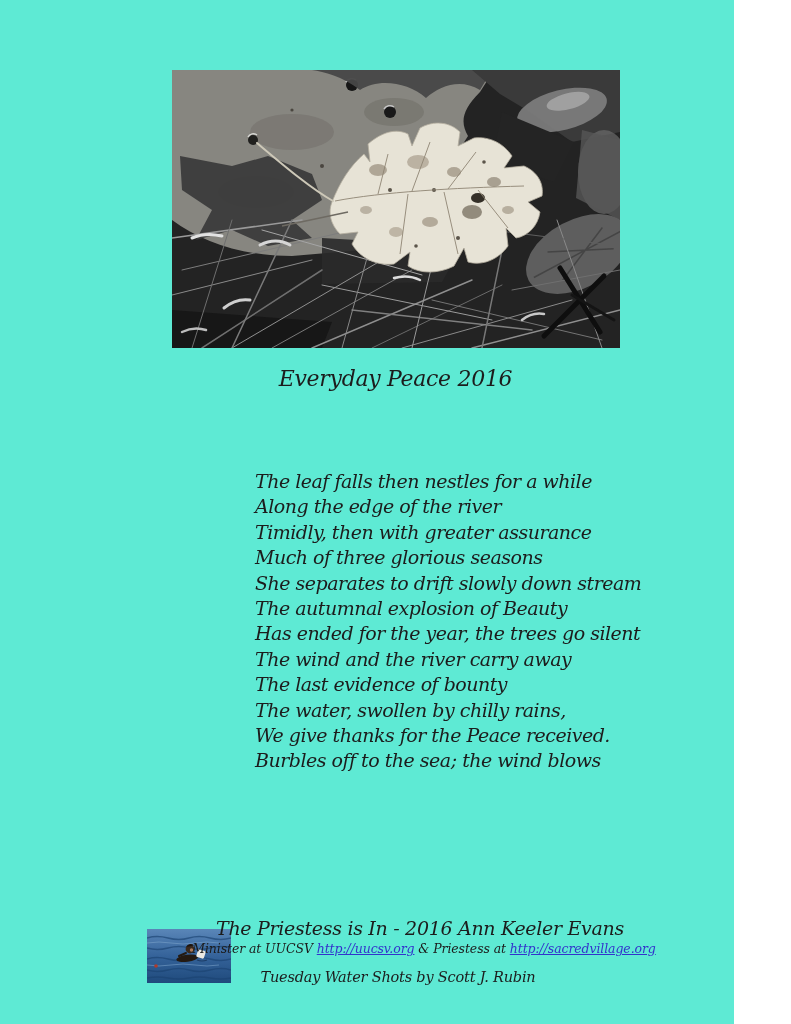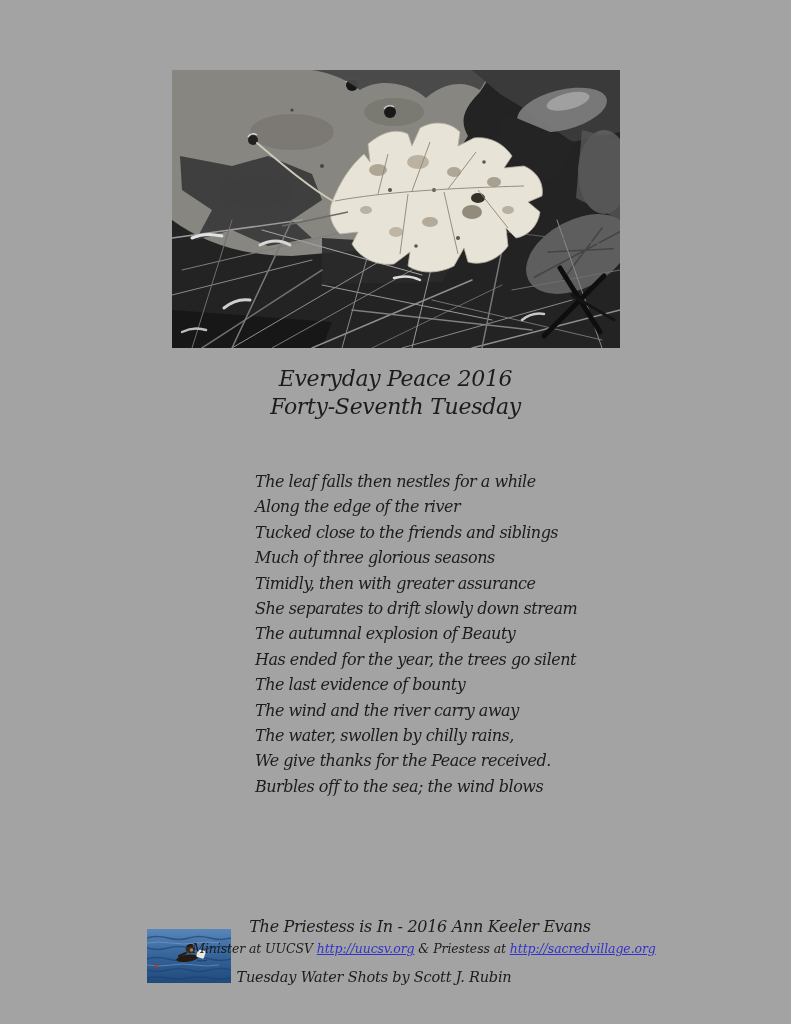--- a/index.html
+++ b/index.html
@@ -1,44 +1,44 @@
 <!DOCTYPE html>
 <html style="--link-color: #3333cc;"><head>
 <meta charset="utf-8">
 <style>
   html,body{margin:0;padding:0;background:#ffffff;}
   .page{
-    position:relative;width:791px;height:1024px;background:#a3a3a3;
+    position:relative;width:734px;height:1024px;background:#5eead4;
     font-family:"DejaVu Serif", serif;color:#1c1c1c;overflow:hidden;
   }
   figure{margin:0;padding:0;}
   .main-photo{position:absolute;left:172px;top:70px;width:448px;height:278px;}
   .main-photo svg{display:block;width:100%;height:100%;}
   .title-block{
     position:absolute;left:0;top:365px;width:791px;text-align:center;
     font-style:italic;font-size:22px;line-height:28px;letter-spacing:-0.3px;
   }
   .poem{
     position:absolute;left:255px;top:469px;
-    font-style:italic;font-size:16px;line-height:25.4px;letter-spacing:-0.5px;
+    font-style:italic;font-size:19px;line-height:25.4px;letter-spacing:-0.5px;
   }
   .footer-photo{position:absolute;left:147px;top:929px;width:84px;height:54px;}
   .footer-photo svg{display:block;width:100%;height:100%;}
   .footer-byline{
     position:absolute;left:50px;top:917px;width:740px;text-align:center;
-    font-style:italic;font-size:16px;letter-spacing:-0.3px;
+    font-style:italic;font-size:19px;letter-spacing:-0.3px;
   }
   .footer-links{
     position:absolute;left:54px;top:941px;width:740px;text-align:center;
     font-style:italic;font-size:12.5px;letter-spacing:-0.1px;
   }
   .footer-links a{color:var(--link-color,#3333cc);cursor:pointer;}
   .footer-credit{
     position:absolute;left:0;top:969px;width:748px;text-align:center;
-    font-style:italic;font-size:14.5px;letter-spacing:-0.2px;
+    font-style:italic;font-size:14.5px;letter-spacing:-0.2px;padding-left:24px;
   }
 </style>
 </head>
 <body>
 
 <div class="page">
 
   <figure class="main-photo">
     <svg viewBox="0 0 448 278" preserveAspectRatio="none">
 
@@ -165,34 +165,32 @@
       </g>
 
       <path d="M161,131 C138,118 110,94 85,73" stroke="#cdc8b8" stroke-width="2" fill="none" stroke-linecap="round"></path>
 
       <path d="M110,156 L176,142" stroke="#6e6a62" stroke-width="1.5" fill="none"></path>
     </svg>
   </figure>
 
   <header class="title-block">
     <div>Everyday Peace 2016</div>
-    <div>Forty-Seventh Tuesday</div>
   </header>
 
   <main class="poem">
     <div class="poem-line">The leaf falls then nestles for a while</div>
     <div class="poem-line">Along the edge of the river</div>
-    <div class="poem-line">Tucked close to the friends and siblings</div>
+    <div class="poem-line">Timidly, then with greater assurance</div>
     <div class="poem-line">Much of three glorious seasons</div>
-    <div class="poem-line">Timidly, then with greater assurance</div>
     <div class="poem-line">She separates to drift slowly down stream</div>
     <div class="poem-line">The autumnal explosion of Beauty</div>
     <div class="poem-line">Has ended for the year, the trees go silent</div>
+    <div class="poem-line">The wind and the river carry away</div>
     <div class="poem-line">The last evidence of bounty</div>
-    <div class="poem-line">The wind and the river carry away</div>
     <div class="poem-line">The water, swollen by chilly rains,</div>
     <div class="poem-line">We give thanks for the Peace received.</div>
     <div class="poem-line">Burbles off to the sea; the wind blows</div>
   </main>
 
   <footer>
     <figure class="footer-photo">
       <svg viewBox="0 0 84 54" preserveAspectRatio="none">
         <defs>
           <linearGradient id="water" x1="0" y1="0" x2="0" y2="1">

